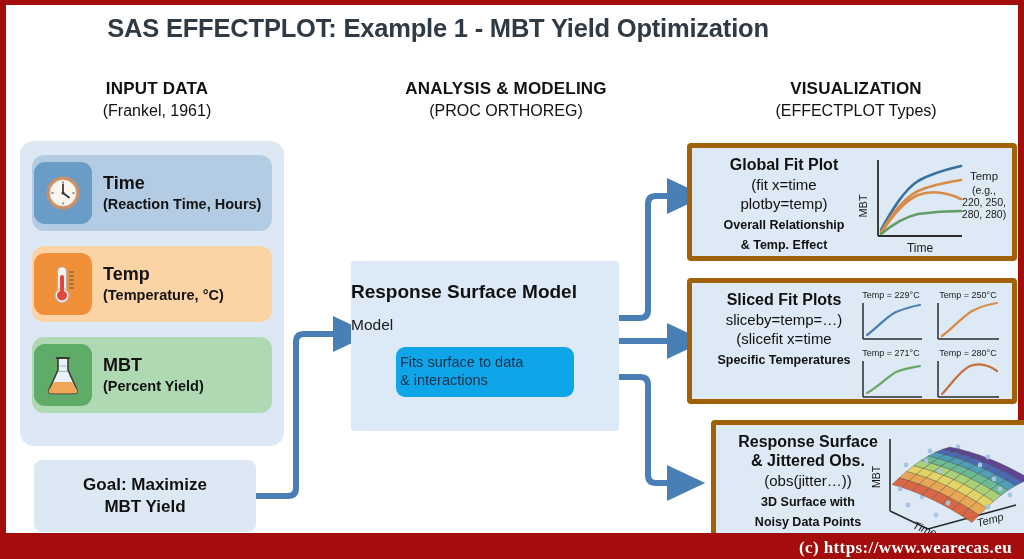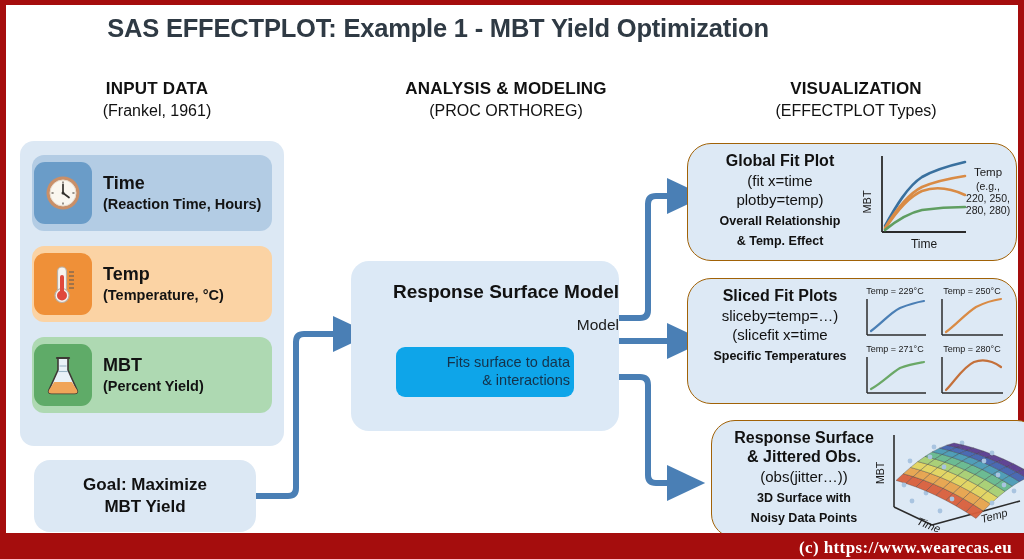--- a/index.html
+++ b/index.html
@@ -125,41 +125,41 @@
   .var-desc { font-size: 14.5px; line-height: 1.15; margin-top: 2px; font-weight: bold; }
 
   
   #goal-box {
     position: absolute;
     left: 28px;
     top: 455px;
     width: 222px;
     height: 72px;
     background: #dce8f4;
-    border-radius: 16px;
+    border-radius: 8px;
     display: flex;
     align-items: center;
     justify-content: center;
     text-align: center;
     font-size: 17px;
     font-weight: bold;
     color: #111111;
     line-height: 1.28;
   }
 
   
   #model-box {
     position: absolute;
     left: 345px;
     top: 256px;
     width: 268px;
     height: 170px;
     background: #dce9f6;
-    border-radius: 18px;
-    text-align: right;
+    border-radius: 3px;
+    text-align: left;
   }
   #model-title {
     margin-top: 20px;
     font-size: 19px;
     font-weight: bold;
     color: #111;
   }
   #model-sub {
     margin-top: 12px;
     font-size: 15.5px;
@@ -176,22 +176,22 @@
     color: #15324a;
     line-height: 1.22;
   }
 
   
   .viz-panel {
     position: absolute;
     left: 681px;
     width: 330px;
     background: #dde9f5;
-    border-radius: 24px;
-    border: 1px solid #a16207;
+    border-radius: 4px;
+    border: 5px solid #a16207;
   }
   #viz-0 { top: 138px; height: 118px; }
   #viz-1 { top: 273px; height: 126px; }
   #viz-2 { top: 415px; height: 118px; margin-left: 24px; }
 
   .viz-left {
     position: absolute;
     left: 8px;
     top: 8px;
     width: 168px;

